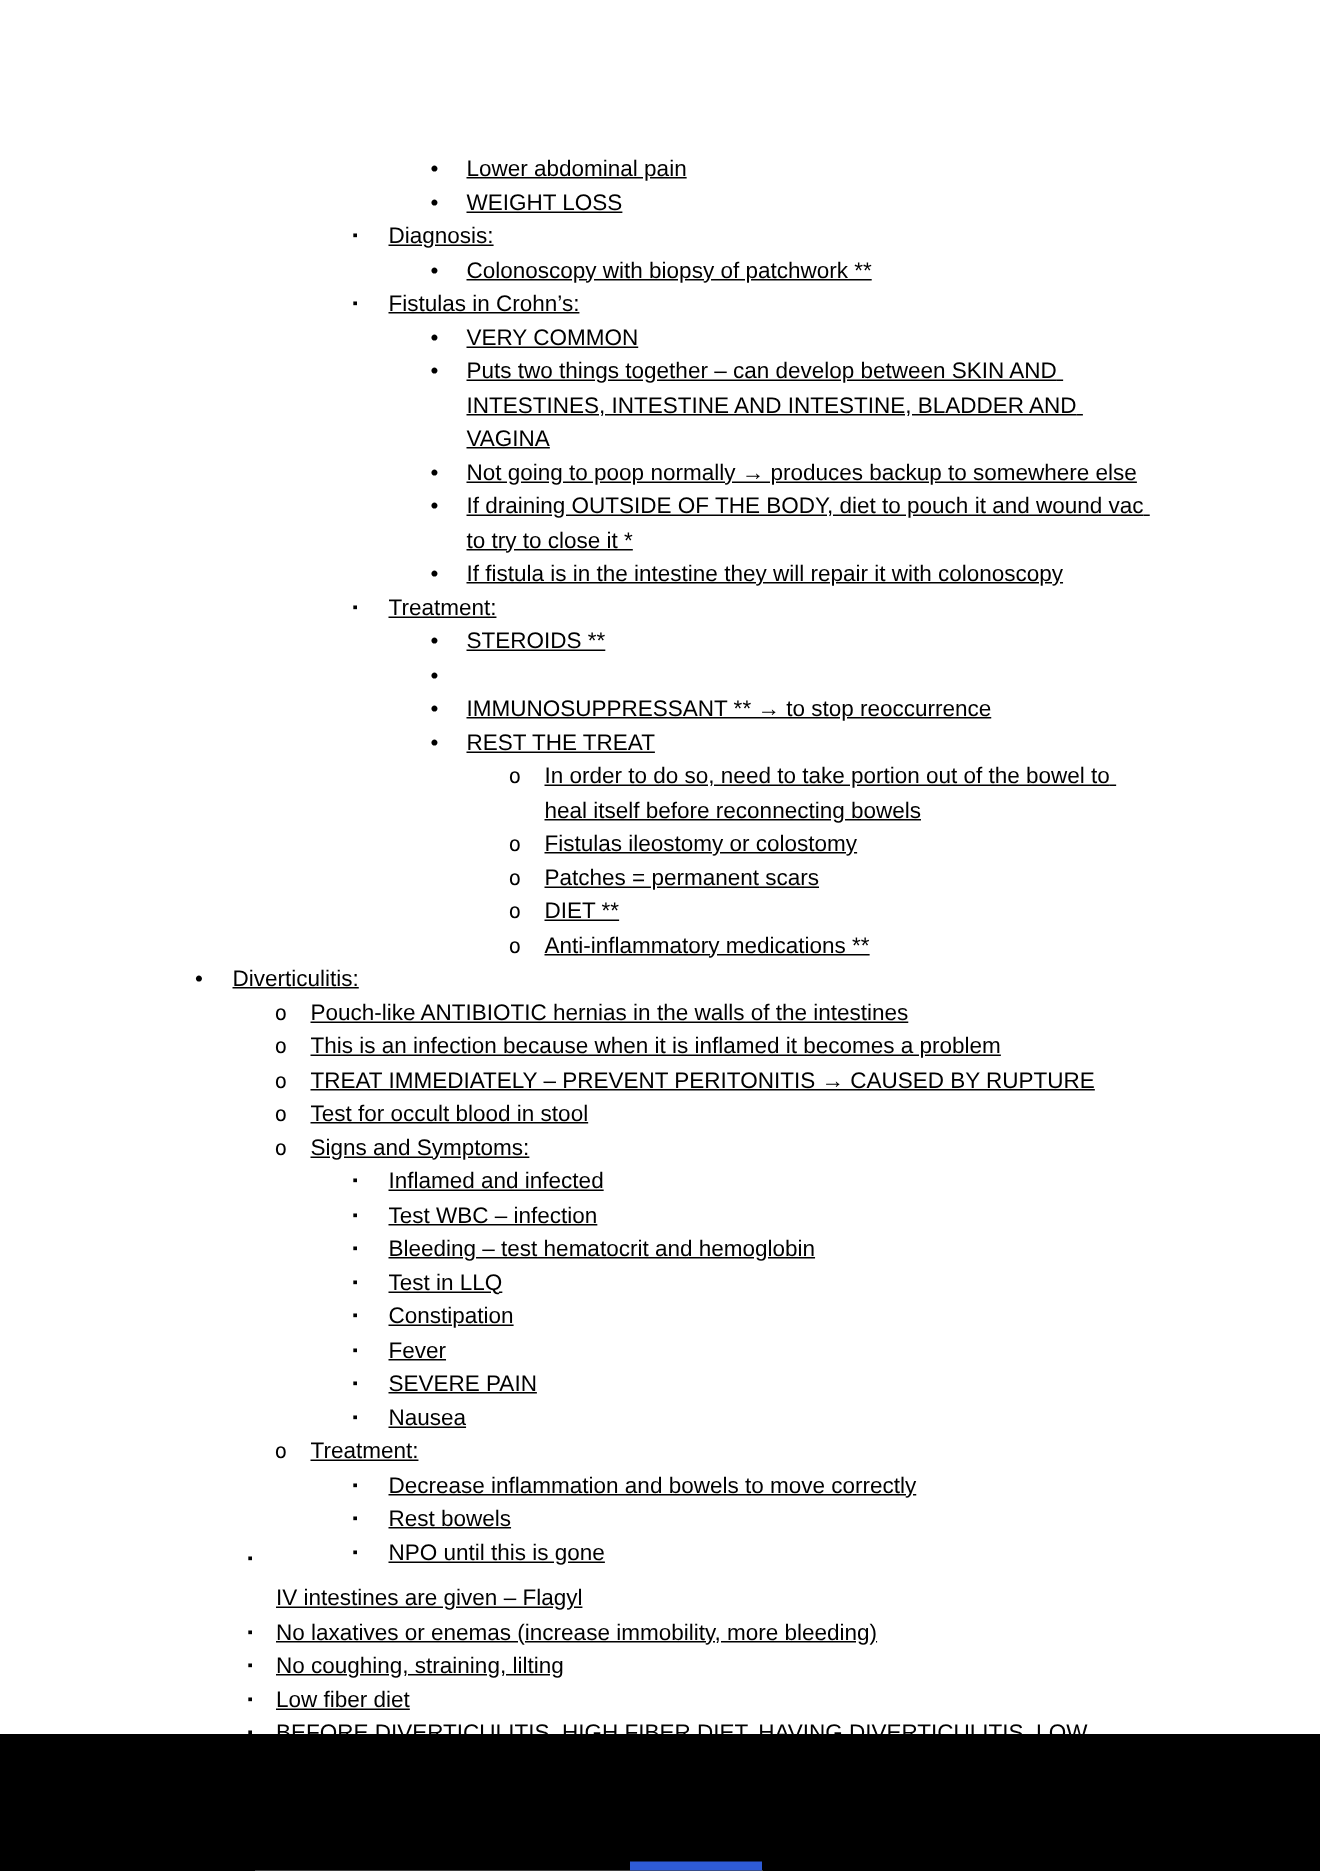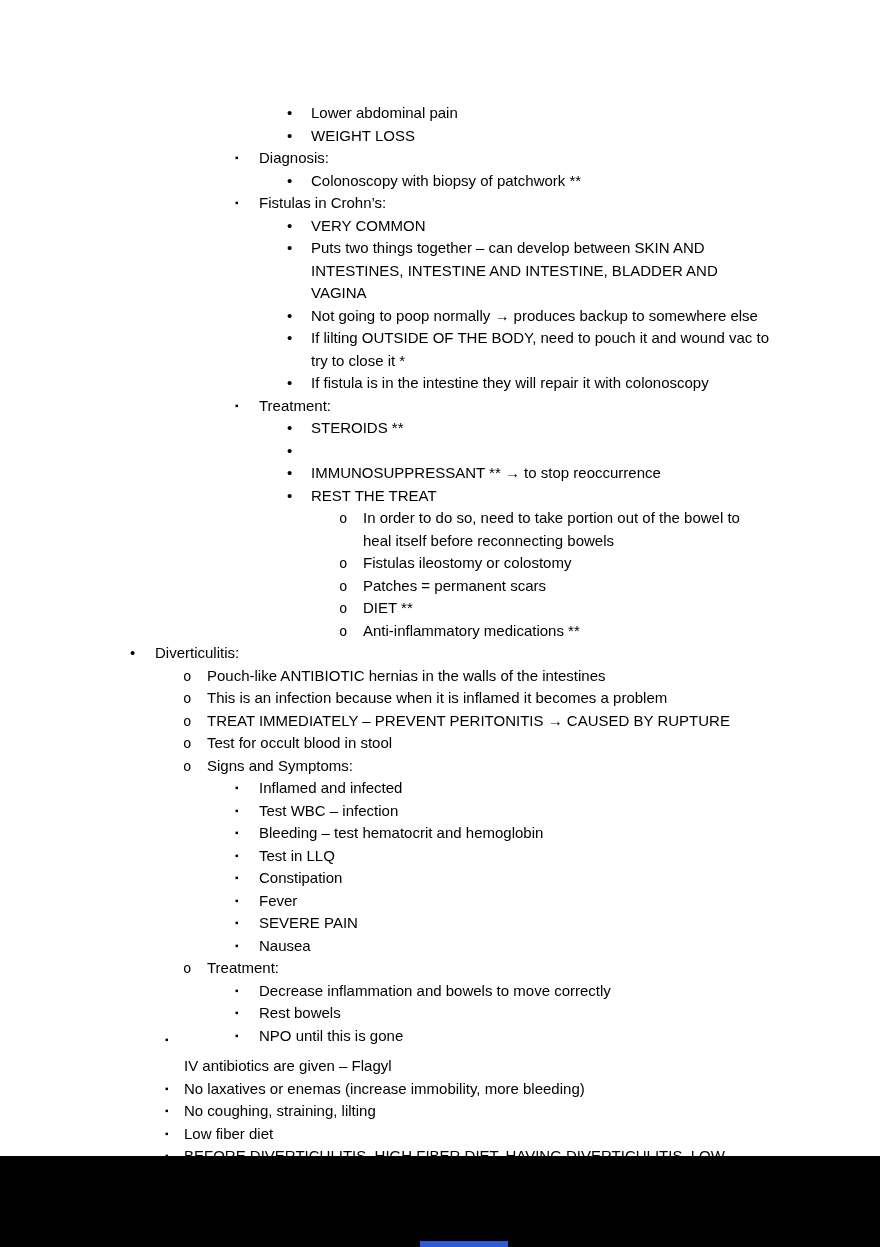--- a/index.html
+++ b/index.html
@@ -37,20 +37,21 @@
     padding-right: 108px;
   }
   .row .li-marker {
     flex: 0 0 24px;
     width: 24px;
     text-align: left;
   }
   .row .li-text {
     flex: 1 1 auto;
     white-space: pre-wrap;
+    text-decoration: underline;
   }
   
   .lv-1  { padding-left: 130px; }
   .lv-1 .li-marker { flex-basis: 25px; width: 25px; }
   .lv-2  { padding-left: 183px; }
   .lv-2b { padding-left: 165px; }
   .lv-2b .li-marker { flex-basis: 19px; width: 19px; }
   .lv-3  { padding-left: 235px; }
   .lv-4  { padding-left: 287px; }
   .lv-5  { padding-left: 339px; }
@@ -110,21 +111,21 @@
       <div class="row lv-4">
         <span class="li-marker m-disc">•</span>
         <span class="li-text">Puts two things together – can develop between SKIN AND INTESTINES, INTESTINE AND INTESTINE, BLADDER AND VAGINA</span>
       </div>
       <div class="row lv-4">
         <span class="li-marker m-disc">•</span>
         <span class="li-text">Not going to poop normally → produces backup to somewhere else</span>
       </div>
       <div class="row lv-4">
         <span class="li-marker m-disc">•</span>
-        <span class="li-text">If lilting OUTSIDE OF THE BODY, need to pouch it and wound vac to try to close it *</span>
+        <span class="li-text">If draining OUTSIDE OF THE BODY, diet to pouch it and wound vac to try to close it *</span>
       </div>
       <div class="row lv-4">
         <span class="li-marker m-disc">•</span>
         <span class="li-text">If fistula is in the intestine they will repair it with colonoscopy</span>
       </div>
       <div class="row lv-3">
         <span class="li-marker m-square">▪</span>
         <span class="li-text">Treatment:</span>
       </div>
       <div class="row lv-4">
@@ -229,21 +230,21 @@
       <div class="row lv-3">
         <span class="li-marker m-square">▪</span>
         <span class="li-text">Rest bowels</span>
       </div>
       <div class="row lv-3">
         <span class="li-marker m-square">▪</span>
         <span class="li-text">NPO until this is gone</span>
       </div>
       <div class="row lv-2b raised">
         <span class="li-marker m-square">▪</span>
-        <span class="li-text">IV antibiotics are given – Flagyl</span>
+        <span class="li-text">IV intestines are given – Flagyl</span>
       </div>
       <div class="row lv-2b">
         <span class="li-marker m-square">▪</span>
         <span class="li-text">No laxatives or enemas (increase immobility, more bleeding)</span>
       </div>
       <div class="row lv-2b">
         <span class="li-marker m-square">▪</span>
         <span class="li-text">No coughing, straining, lilting</span>
       </div>
       <div class="row lv-2b">

